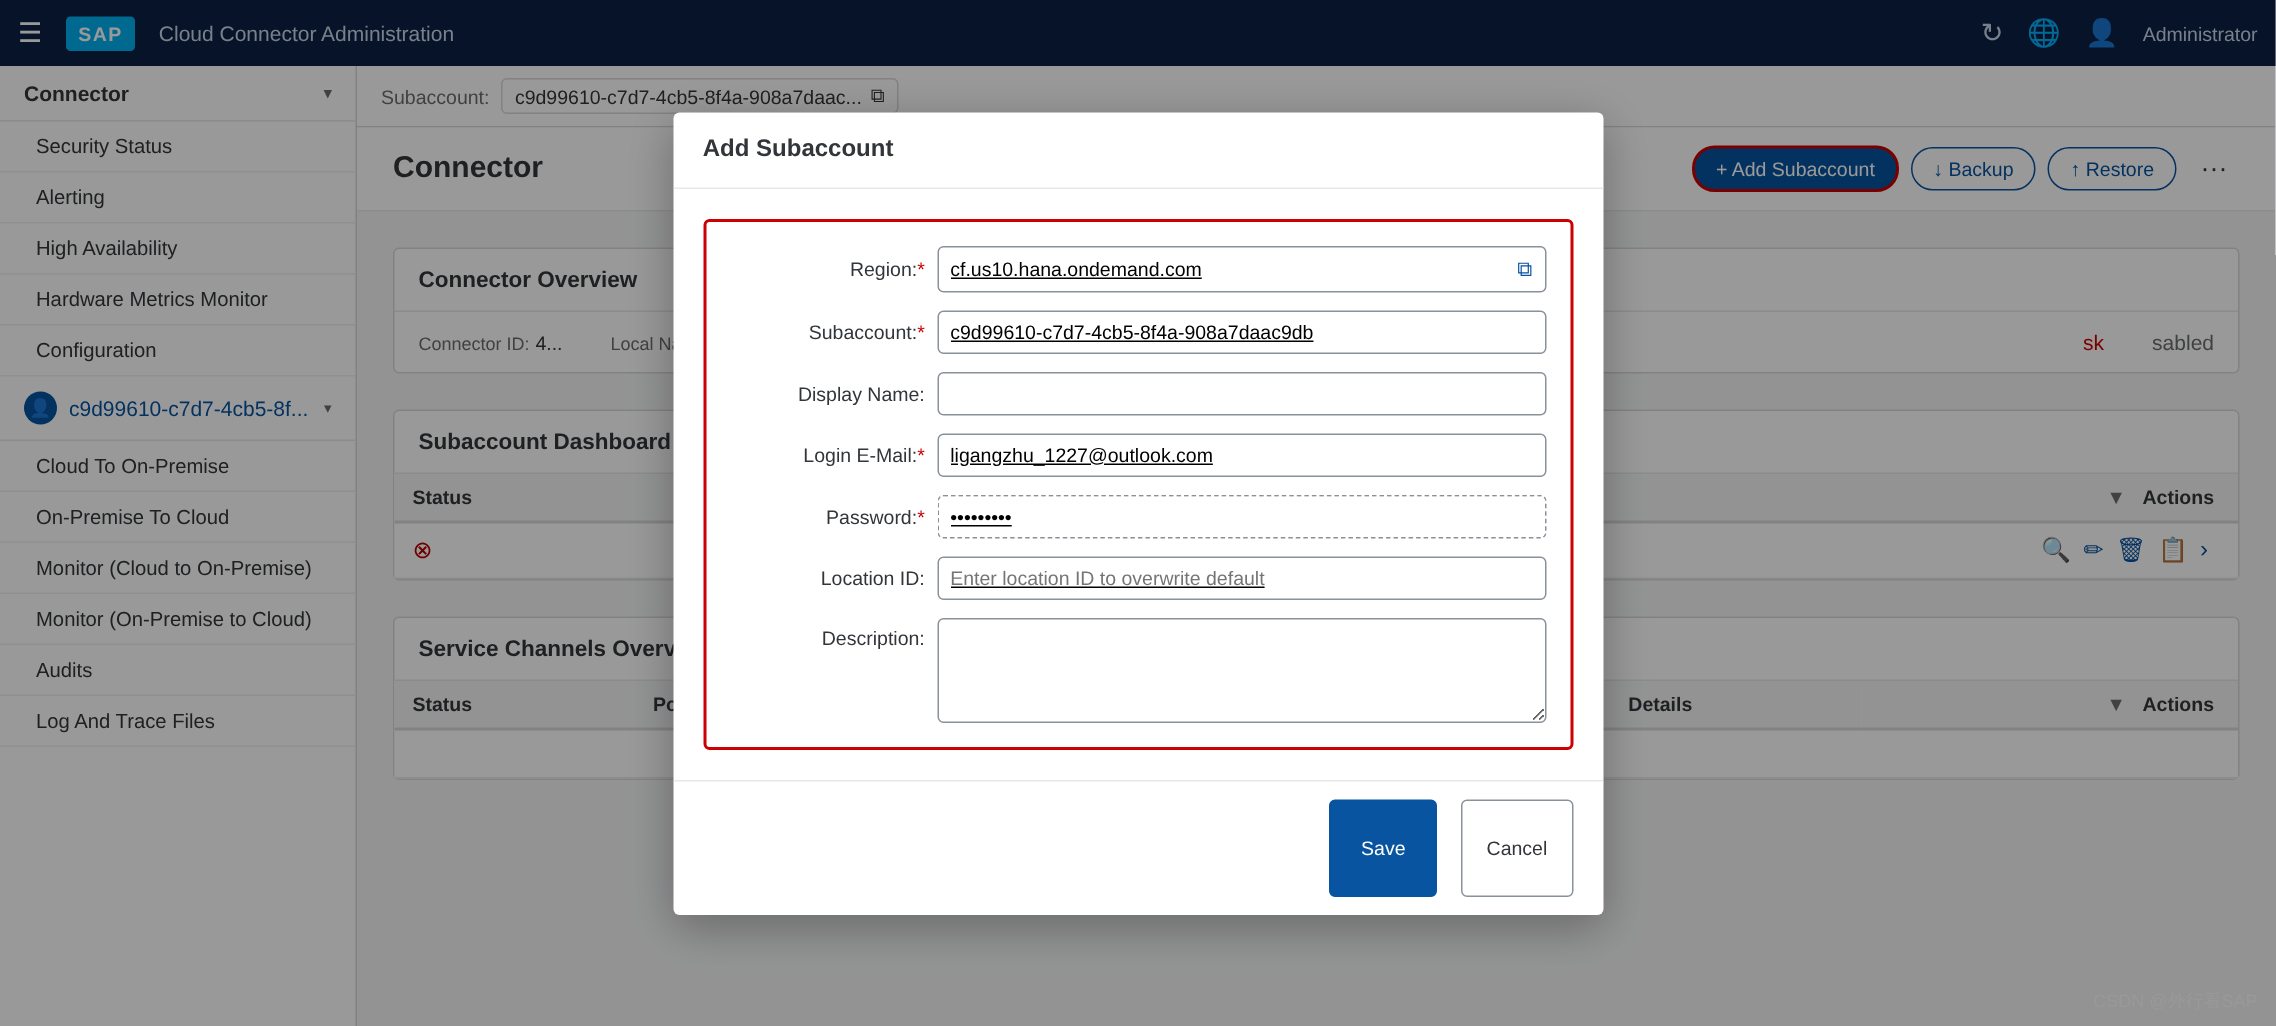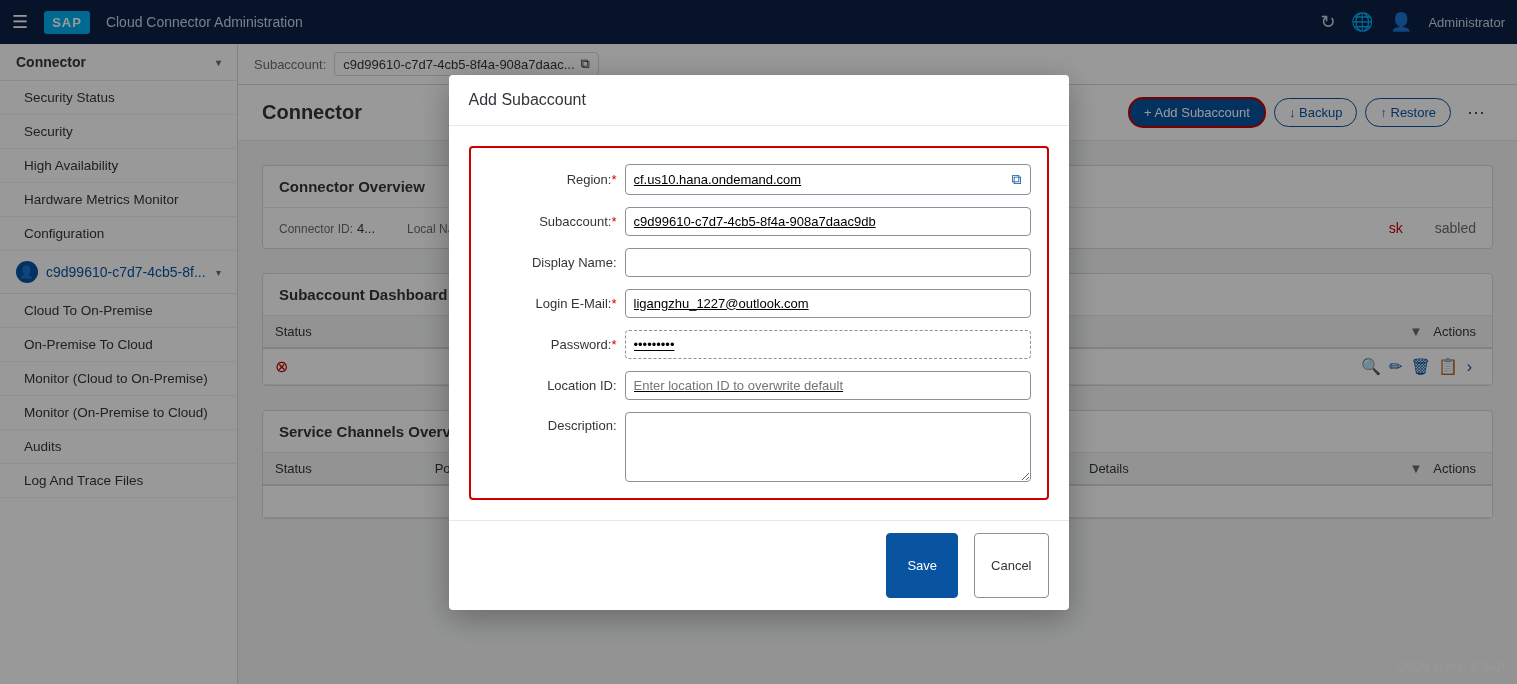--- a/index.html
+++ b/index.html
@@ -140,21 +140,21 @@
     
     .content-area { padding: 24px; }
 
     
     .data-table { width: 100%; border-collapse: collapse; background: #fff; }
     .data-table th {
       background: #f5f6f7;
       padding: 8px 12px;
       text-align: left;
       font-size: 13px;
-      font-weight: 400;
+      font-weight: 700;
       border-bottom: 2px solid #d9d9d9;
       color: #32363a;
     }
     .data-table td {
       padding: 8px 12px;
       border-bottom: 1px solid #e8e8e8;
       font-size: 13px;
     }
     .filter-icon { font-size: 11px; color: #6a6d70; margin-left: 4px; cursor: pointer; }
     .no-data { text-align: center; color: #6a6d70; padding: 24px; font-size: 13px; }
@@ -180,21 +180,21 @@
       background: #fff;
       border-radius: 4px;
       width: 620px;
       max-height: 90vh;
       overflow-y: auto;
       box-shadow: 0 8px 32px rgba(0,0,0,0.3);
     }
     .modal-header {
       padding: 16px 20px;
       font-size: 16px;
-      font-weight: 400;
+      font-weight: 700;
       border-bottom: 1px solid #e8e8e8;
     }
     .modal-body {
       padding: 20px;
     }
     .modal-form {
       border: 2px solid #cc0000;
       border-radius: 4px;
       padding: 16px;
       display: flex;
@@ -309,21 +309,21 @@
 
   <div class="sidebar">
     <div class="sidebar-section-header">
       <span>Connector</span>
       <span class="chevron">▾</span>
     </div>
     <div class="sidebar-item">
       <span>Security Status</span>
     </div>
     <div class="sidebar-item">
-      <span>Security</span>
+      <span>Alerting</span>
     </div>
     <div class="sidebar-item">
       <span>High Availability</span>
     </div>
     <div class="sidebar-item">
       <span>Hardware Metrics Monitor</span>
     </div>
     <div class="sidebar-item">
       <span>Configuration</span>
     </div>

